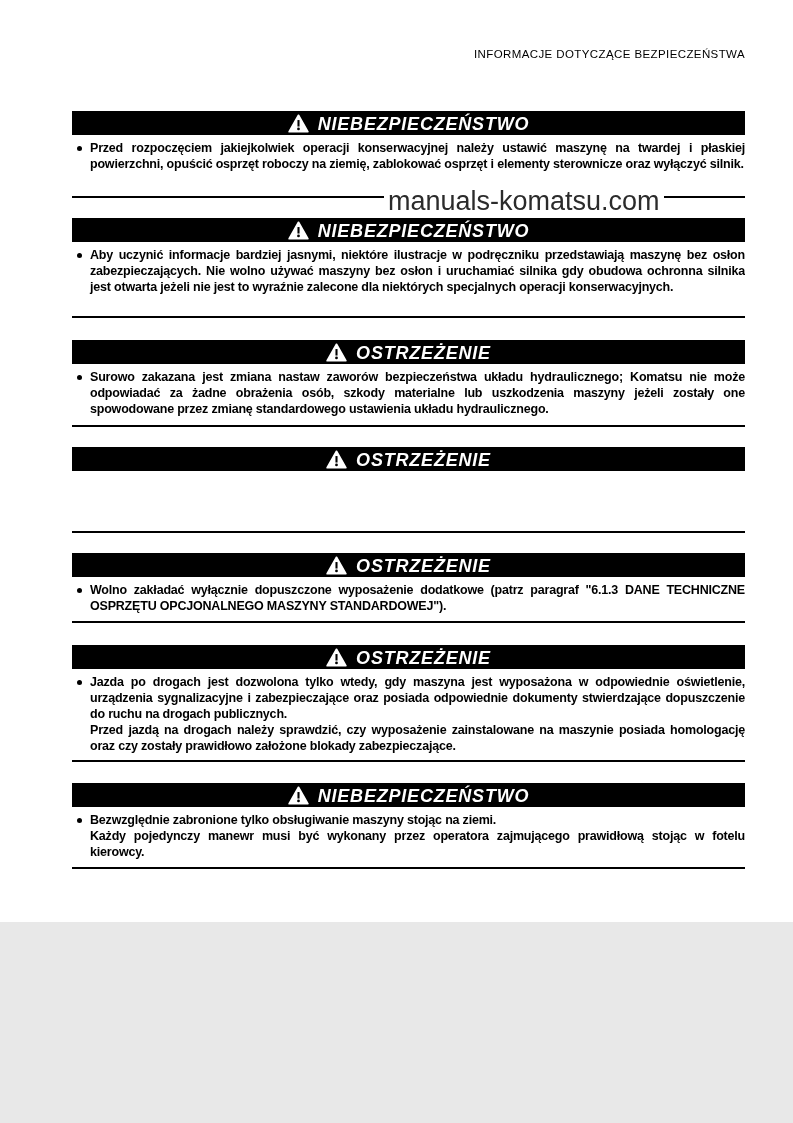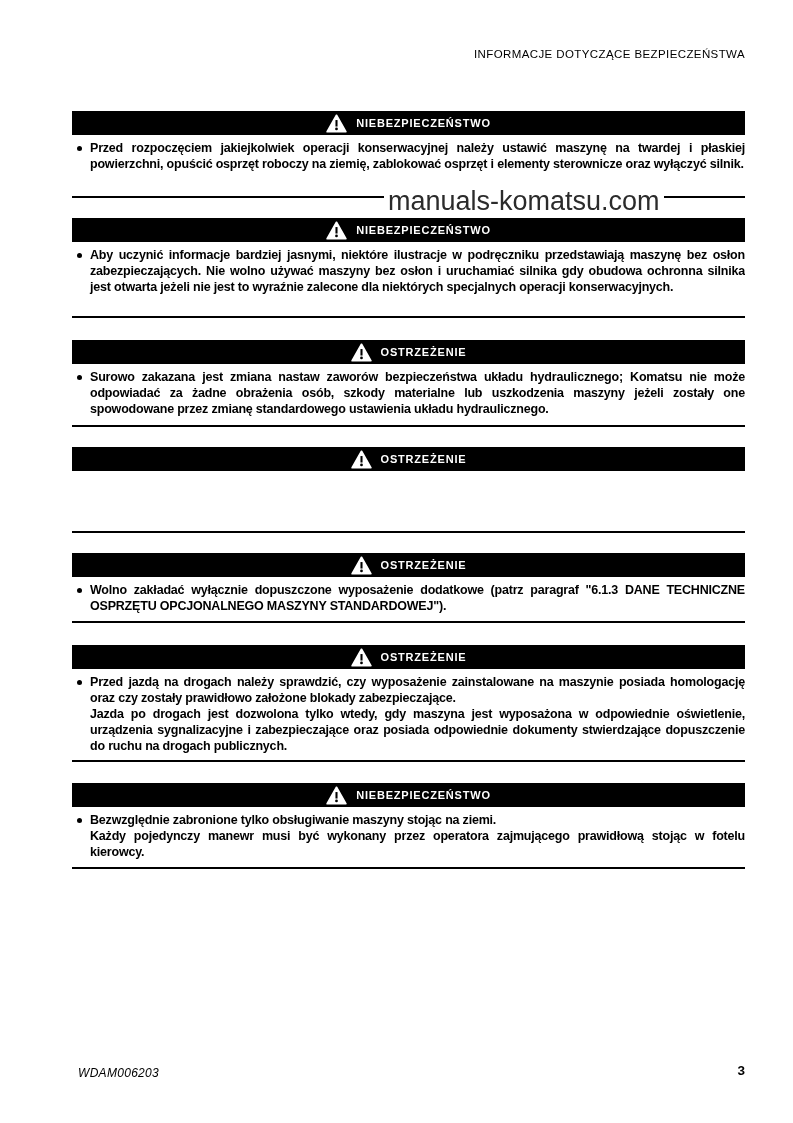--- a/index.html
+++ b/index.html
@@ -1,20 +1,20 @@
 <!DOCTYPE html>
 <html lang="pl"><head>
 <meta charset="utf-8">
 <style>
   * { margin: 0; padding: 0; box-sizing: border-box; }
   html, body { background: #e8e8e8; }
   .page {
     position: relative;
     width: 793px;
-    height: 1123px;
+    height: 922px;
     margin: 0 auto;
     background: #ffffff;
     font-family: "Liberation Sans", sans-serif;
     color: #000;
     overflow: hidden;
   }
   .page-header {
     position: absolute;
     top: 48px;
     right: 48px;
@@ -51,25 +51,26 @@
   .banner {
     height: 24px;
     background: #000;
     color: #fff;
     display: flex;
     align-items: center;
     justify-content: center;
     gap: 9px;
   }
   .banner-title {
-    font-size: 11px;
+    font-size: 18px;
     font-weight: bold;
     letter-spacing: 0.8px;
     line-height: 1;
     padding-top: 1px;
+    font-style: italic;
   }
   .tri { display: flex; align-items: center; }
   .tri svg { display: block; }
   .body {
     position: relative;
     margin-top: 5px;
     padding-left: 18px;
   }
   .body p {
     font-size: 12.5px;
@@ -200,22 +201,22 @@
         <svg width="21" height="19" viewBox="0 0 24 22">
           <path d="M12 1.5 L22.8 20.5 H1.2 Z" fill="#ffffff" stroke="#ffffff" stroke-width="2" stroke-linejoin="round"></path>
           <rect x="10.8" y="7" width="2.4" height="7.5" fill="#000000"></rect>
           <circle cx="12" cy="17.3" r="1.6" fill="#000000"></circle>
         </svg>
       </span>
       <span class="banner-title">OSTRZEŻENIE</span>
     </div>
     <div class="body">
       <span class="bullet"></span>
+      <p>Jazda po drogach jest dozwolona tylko wtedy, gdy maszyna jest wyposażona w odpowiednie oświetlenie, urządzenia sygnalizacyjne i zabezpieczające oraz posiada odpowiednie dokumenty stwierdzające dopuszczenie do ruchu na drogach publicznych.</p>
       <p>Przed jazdą na drogach należy sprawdzić, czy wyposażenie zainstalowane na maszynie posiada homologację oraz czy zostały prawidłowo założone blokady zabezpieczające.</p>
-      <p>Jazda po drogach jest dozwolona tylko wtedy, gdy maszyna jest wyposażona w odpowiednie oświetlenie, urządzenia sygnalizacyjne i zabezpieczające oraz posiada odpowiednie dokumenty stwierdzające dopuszczenie do ruchu na drogach publicznych.</p>
     </div>
   </section>
 
   <section class="block b7">
     <div class="banner">
       <span class="tri">
         <svg width="21" height="19" viewBox="0 0 24 22">
           <path d="M12 1.5 L22.8 20.5 H1.2 Z" fill="#ffffff" stroke="#ffffff" stroke-width="2" stroke-linejoin="round"></path>
           <rect x="10.8" y="7" width="2.4" height="7.5" fill="#000000"></rect>
           <circle cx="12" cy="17.3" r="1.6" fill="#000000"></circle>

